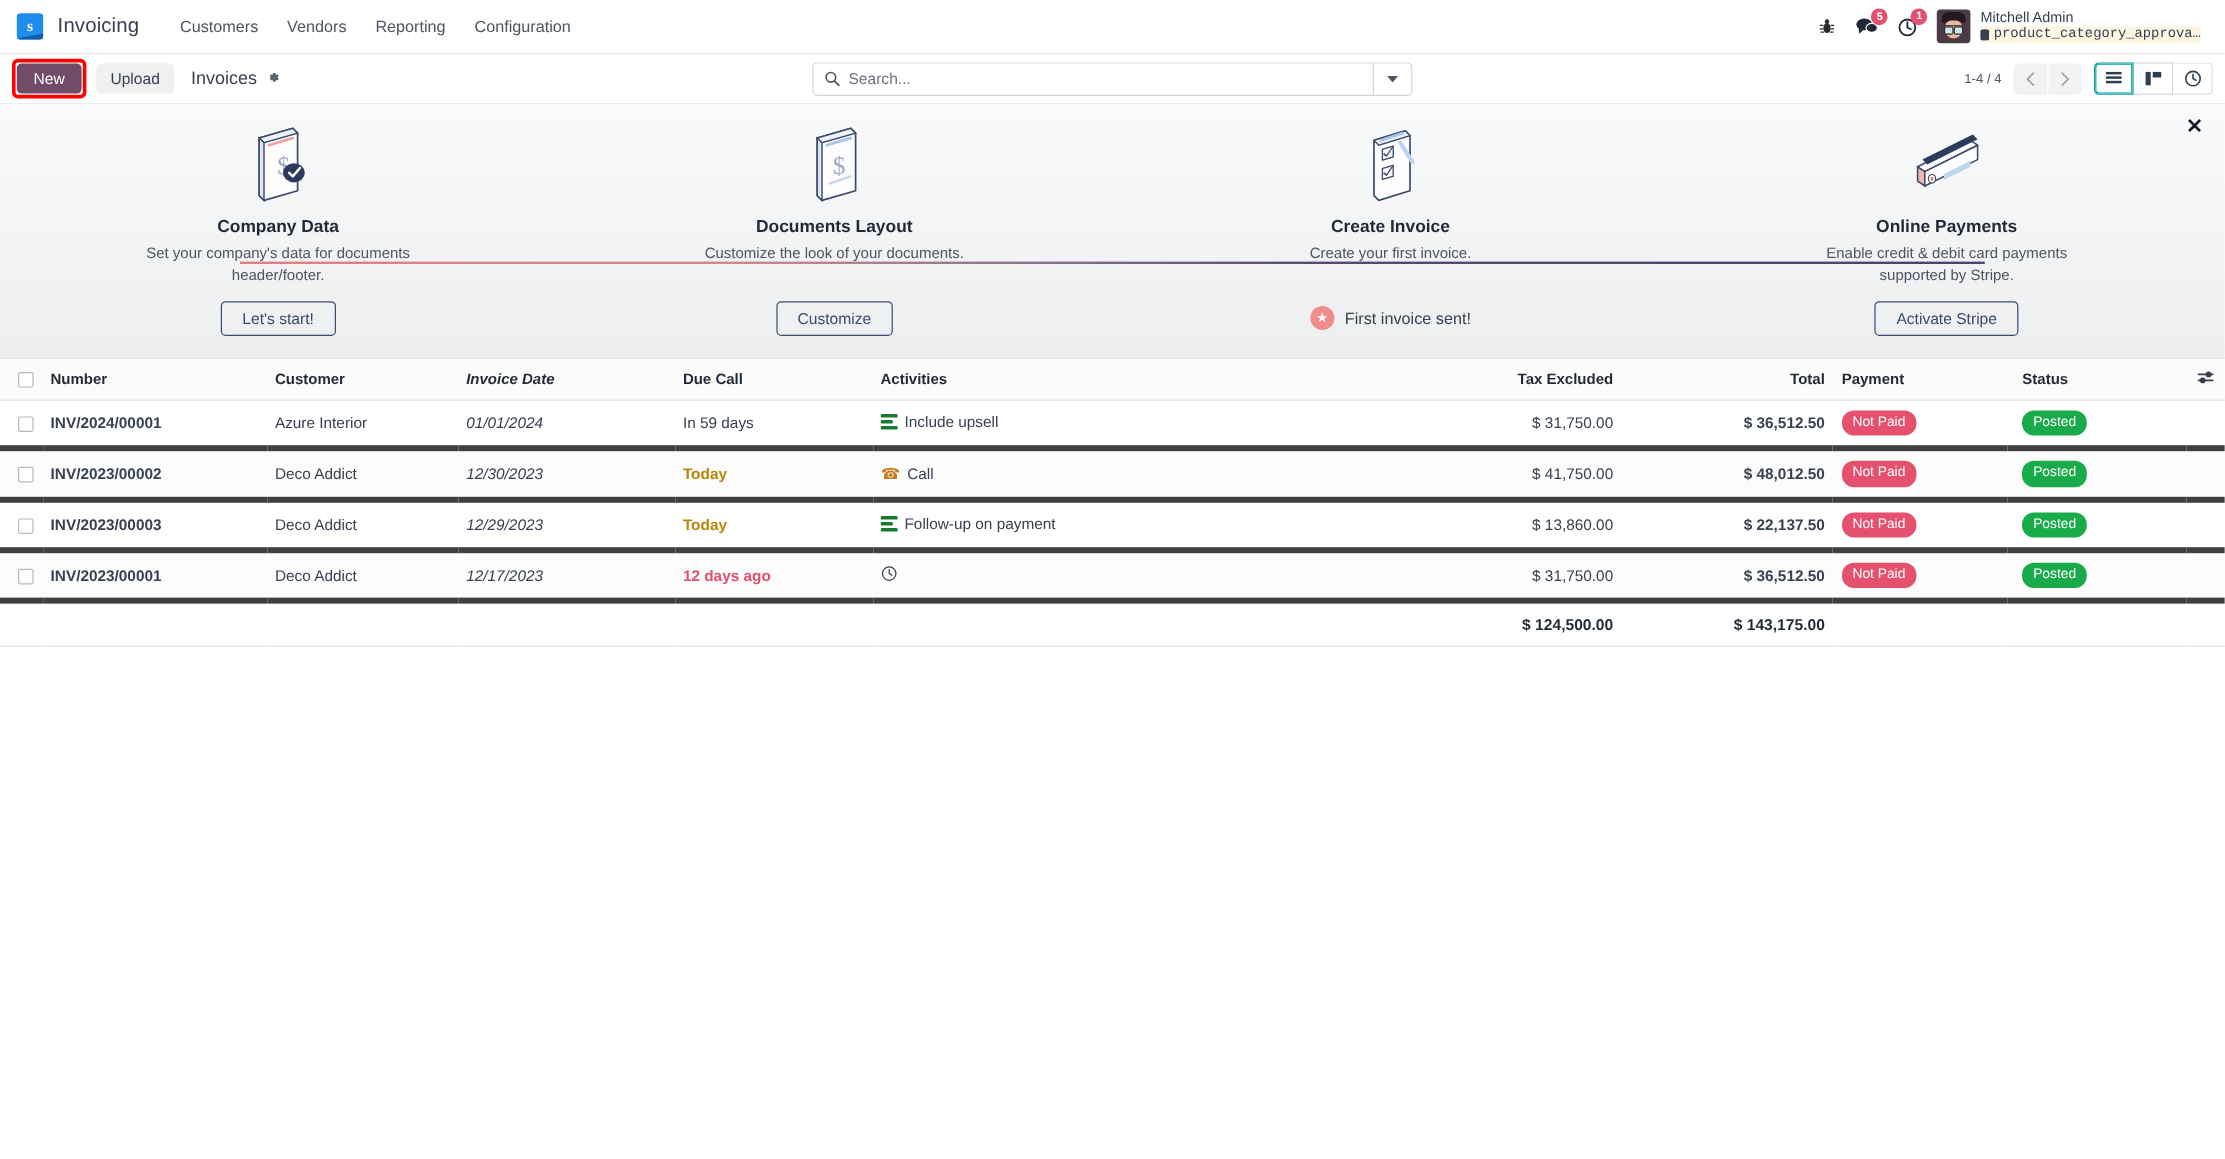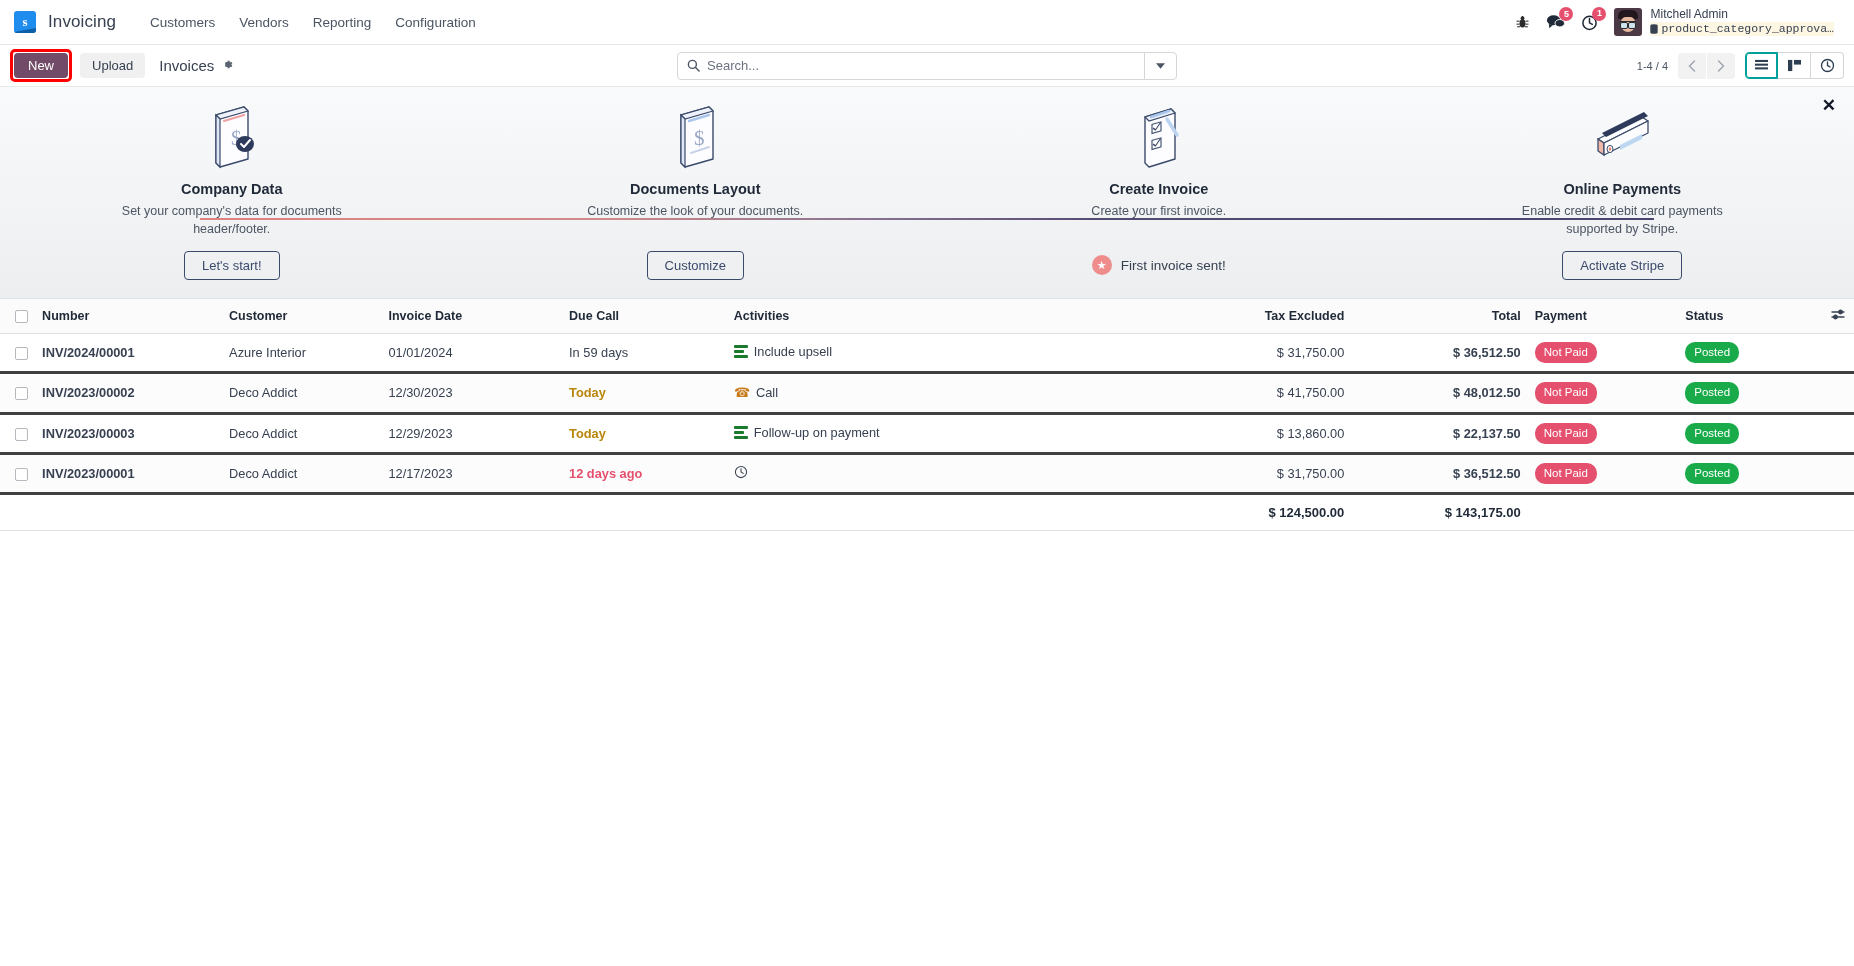--- a/index.html
+++ b/index.html
@@ -308,31 +308,31 @@
     background: #fbfbfb;
     border-bottom: 1px solid #dfe2e5;
     padding: 9px 6px;
     text-align: left;
     white-space: nowrap;
     vertical-align: middle;
   }
   table.o-list tbody td {
     font-size: 12.8px;
     color: #374151;
-    border-bottom: 3px solid #404040;
+    border-bottom: 5px solid #404040;
     padding: 8px 6px;
     white-space: nowrap;
     overflow: hidden;
     text-overflow: ellipsis;
   }
   tbody tr:nth-child(even) { background: #fcfcfc; }
   .col-cb { width: 34px; text-align: center !important; padding-left: 12px !important; }
   .col-number { width: 176px; }
   .col-customer { width: 150px; }
-  .col-invdate { width: 170px; }
+  .col-invdate { width: 170px; font-style: italic; }
   .col-duedate { width: 155px; }
   .col-activities { width: 360px; }
   .col-tax { width: 226px; text-align: right !important; }
   .col-total { width: 166px; text-align: right !important; }
   .col-payment { width: 138px; text-align: left !important; padding-left: 8px !important; }
   .col-status { width: 140px; text-align: left !important; padding-left: 12px !important; }
   .col-opt { width: 30px; text-align: center !important; }
 
   .cb {
     width: 13px; height: 13px;

